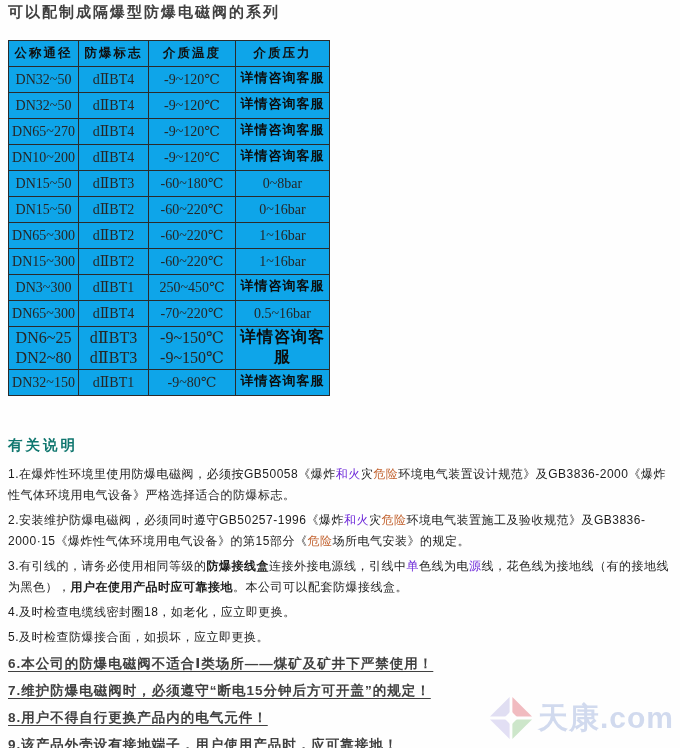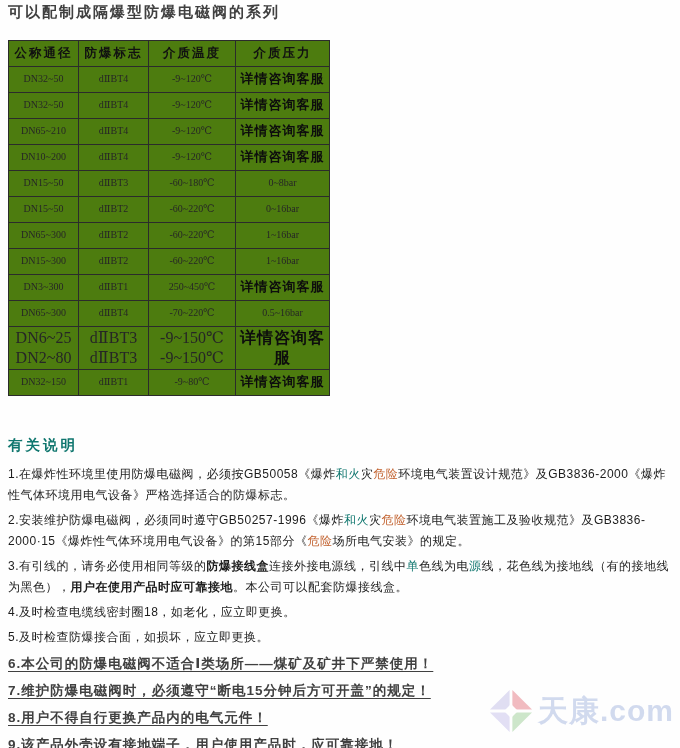--- a/index.html
+++ b/index.html
@@ -16,63 +16,63 @@
   .page-title {
     position: absolute; left: 8px; top: 3px;
     font-size: 15px; font-weight: bold;
     letter-spacing: 2px; color: #404040;
   }
 
   table.spec-table {
     position: absolute; left: 8px; top: 40px;
     width: 321px;
     border-collapse: collapse; table-layout: fixed;
-    background: #4d7c0f;
+    background: #0ea5e9;
     padding-left: 37px;
   }
   .spec-table th, .spec-table td {
     border: 1px solid #2b2b2b;
     text-align: center; vertical-align: middle;
     padding: 1px 2px;
   }
   .spec-table th {
     height: 26px; font-size: 12.5px; font-weight: bold;
     letter-spacing: 2px; color: #111;
   }
   .spec-table td {
-    height: 26px; font-size: 10px;
+    height: 26px; font-size: 14px;
     font-family: "Liberation Serif", "DejaVu Serif", serif;
     color: #262626; white-space: pre-line; line-height: 1.25;
   }
   .spec-table tr.row-double td { font-size: 16px; height: 30px; }
   .spec-table td.cell-cs {
-    font-family: Liberation Sans, sans-serif;
+    font-family: Liberation Mono, monospace;
     font-weight: bold; font-size: 13px; letter-spacing: 1px; color: #0d0d0d;
   }
 
   .notes-block { position: absolute; left: 8px; top: 436px; width: 664px; }
   .notes-heading {
     font-size: 14.5px; font-weight: bold; letter-spacing: 3px;
     color: #0f766e; margin: 0 0 9px 0;
   }
   .note {
     font-size: 12px; line-height: 21px; margin: 0 0 4px 0;
     color: #1c1c1c; letter-spacing: 0.5px;
   }
   .note-strong {
     font-size: 13.5px; font-weight: bold; letter-spacing: 1px;
     text-decoration: underline; text-underline-offset: 3px;
     margin: 5px 0 6px 0; color: #404040;
   }
   .seg-bold { font-weight: bold; margin-top: 42px; }
-  .seg-red { color: #0f766e; text-align: right; }
+  .seg-red { color: #6d28d9; text-align: right; }
   .seg-orange { color: #c2622f; }
 
   .watermark {
-    position: absolute; right: 6px; bottom: 16px;
+    position: absolute; right: 6px; bottom: 9px;
     display: flex; align-items: center; gap: 5px;
     opacity: 0.55; pointer-events: none;
   }
   .watermark-text {
     font-size: 30px; font-weight: bold; letter-spacing: 1px;
     color: #aebde2;
     font-family: "Liberation Sans", "DejaVu Sans", sans-serif;
   }
 </style>
 </head>
@@ -102,21 +102,21 @@
       <td>-9~120℃</td>
       <td class="cell-cs">详情咨询客服</td>
     </tr>
     <tr>
       <td>DN32~50</td>
       <td>dⅡBT4</td>
       <td>-9~120℃</td>
       <td class="cell-cs">详情咨询客服</td>
     </tr>
     <tr>
-      <td>DN65~210</td>
+      <td>DN65~270</td>
       <td>dⅡBT4</td>
       <td>-9~120℃</td>
       <td class="cell-cs">详情咨询客服</td>
     </tr>
     <tr>
       <td>DN10~200</td>
       <td>dⅡBT4</td>
       <td>-9~120℃</td>
       <td class="cell-cs">详情咨询客服</td>
     </tr>

